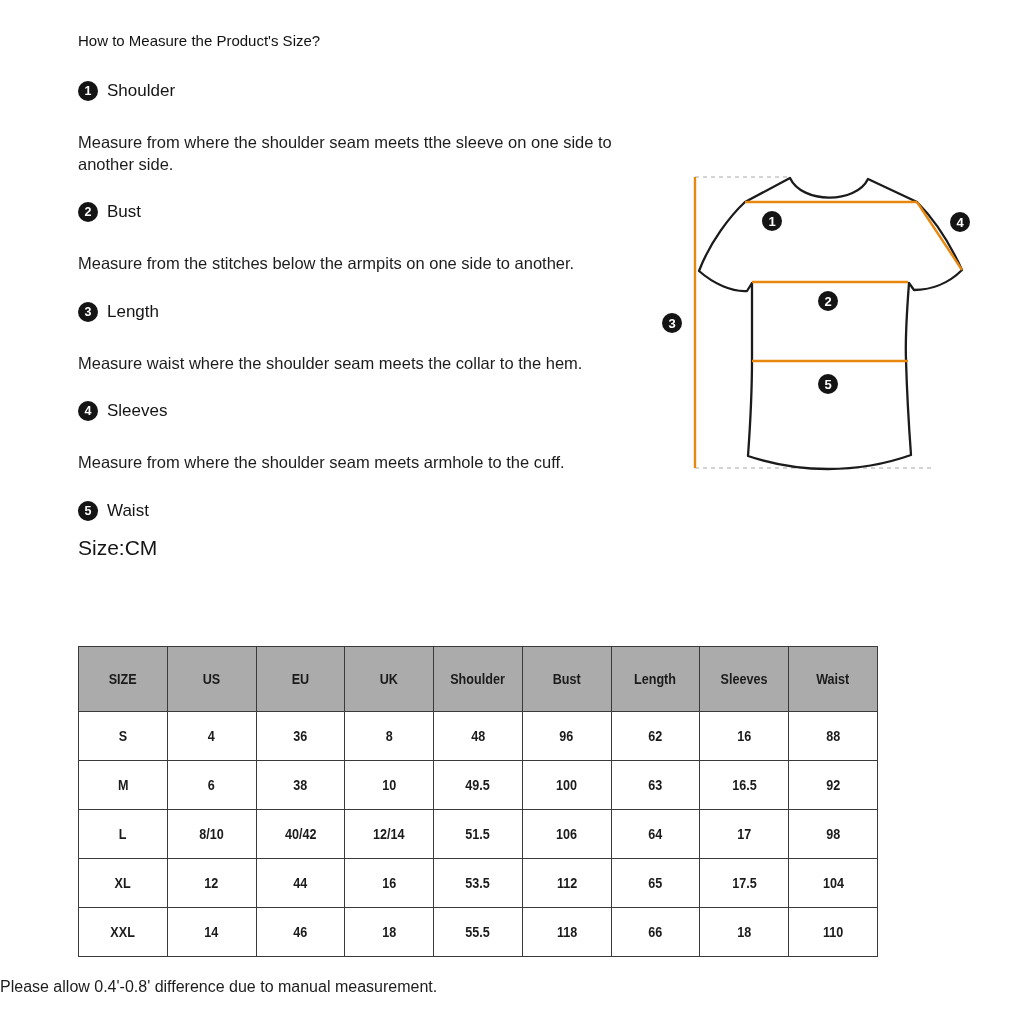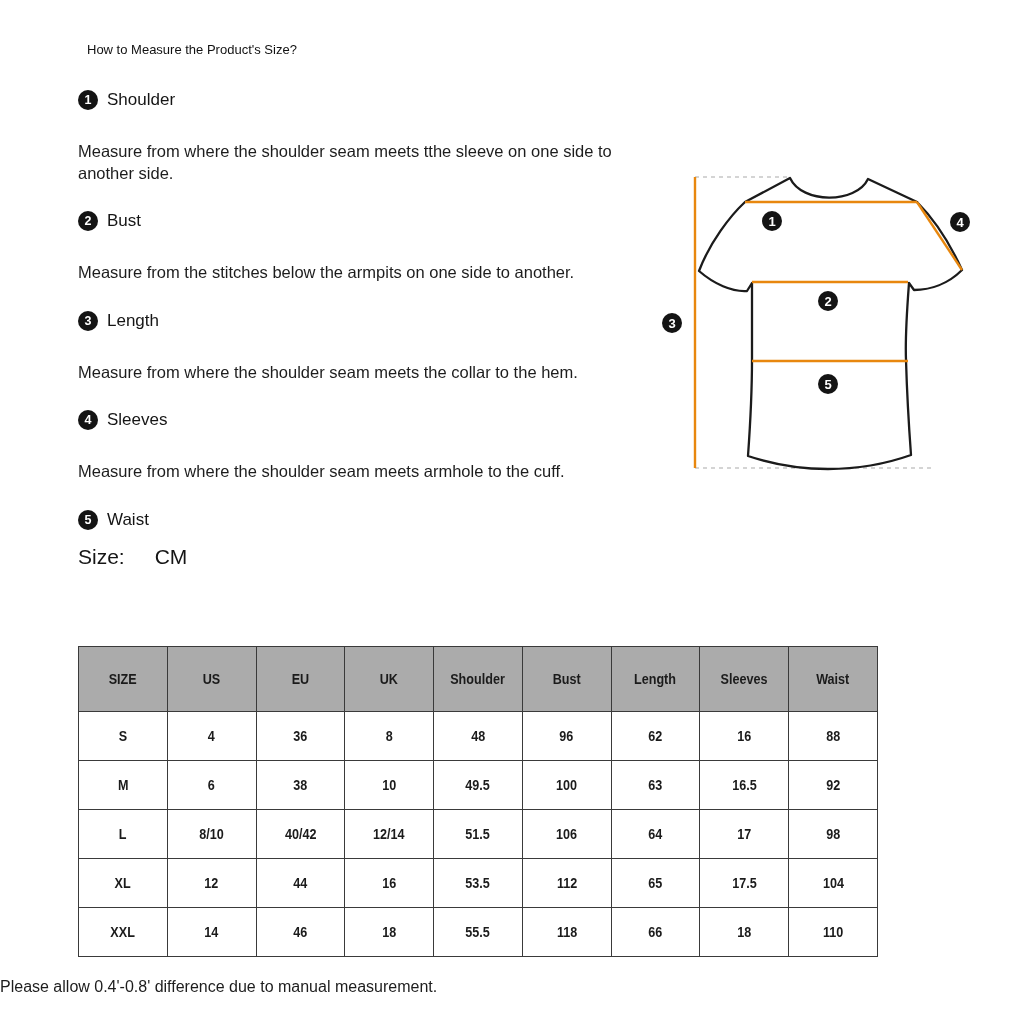--- a/index.html
+++ b/index.html
@@ -1,30 +1,30 @@
 <!DOCTYPE html>
 <html style="--accent: #E8870E; --marker: #141414; --th-bg: #ABABAB; --tbl-border: #3a3a3a;"><head>
 <meta charset="utf-8">
 <style>
   html,body{margin:0;padding:0;background:#ffffff;}
   body{width:1024px;height:1024px;overflow:hidden;
        font-family:"Liberation Sans","DejaVu Sans",sans-serif;color:#1d1d1d;}
   .page{position:relative;width:1024px;height:1024px;background:#fff;}
   .content{position:absolute;left:78px;top:30px;width:560px;}
-  .page-title{font-size:13px;font-weight:400;line-height:22px;margin:9px;color:#111;}
+  .page-title{font-size:15px;font-weight:400;line-height:22px;margin:0;color:#111;}
   .section{margin-top:27px;}
   .section.first{margin-top:29px;}
   .sec-head{display:flex;align-items:center;height:20px;}
   .badge{width:20px;height:20px;border-radius:50%;background:var(--marker,#141414);
          color:#fff;font-size:12.5px;font-weight:700;display:inline-flex;
          align-items:center;justify-content:center;margin-right:9px;flex:0 0 20px;}
   .sec-label{font-size:17px;font-weight:500;color:#151515;}
   .sec-desc{font-size:16.5px;line-height:21.5px;margin:31px 0 0 0;width:540px;color:#1d1d1d;}
   .unit-row{margin-top:15px;font-size:21px;color:#151515;}
-  .unit-value{margin-left:30px;}
+  .unit-value{margin-left:0;}
   
   .diagram{position:absolute;left:640px;top:160px;width:384px;height:330px;margin:0;}
   .mline{stroke:var(--accent,#E8870E);stroke-width:2.4;fill:none;}
   .dline{stroke:#c6c6c6;stroke-width:1.6;stroke-dasharray:4 4;fill:none;}
   .shirt{fill:#ffffff;stroke:#1b1b1b;stroke-width:2.3;stroke-linejoin:round;}
   .marker-circle{fill:var(--marker,#141414);}
   .marker-num{fill:#ffffff;font-size:13px;font-weight:700;
               font-family:"Liberation Sans","DejaVu Sans",sans-serif;text-anchor:middle;}
   
   .size-table{position:absolute;left:78px;top:646px;width:800px;border-collapse:collapse;
@@ -58,21 +58,21 @@
             <span class="badge">2</span>
             <span class="sec-label">Bust</span>
           </div>
           <p class="sec-desc">Measure from the stitches below the armpits on one side to another.</p>
         </div>
         <div class="section">
           <div class="sec-head">
             <span class="badge">3</span>
             <span class="sec-label">Length</span>
           </div>
-          <p class="sec-desc">Measure from where the shoulder seam meets the collar to the hem.</p>
+          <p class="sec-desc">Measure waist where the shoulder seam meets the collar to the hem.</p>
         </div>
         <div class="section">
           <div class="sec-head">
             <span class="badge">4</span>
             <span class="sec-label">Sleeves</span>
           </div>
           <p class="sec-desc">Measure from where the shoulder seam meets armhole to the cuff.</p>
         </div>
         <div class="section">
           <div class="sec-head">

